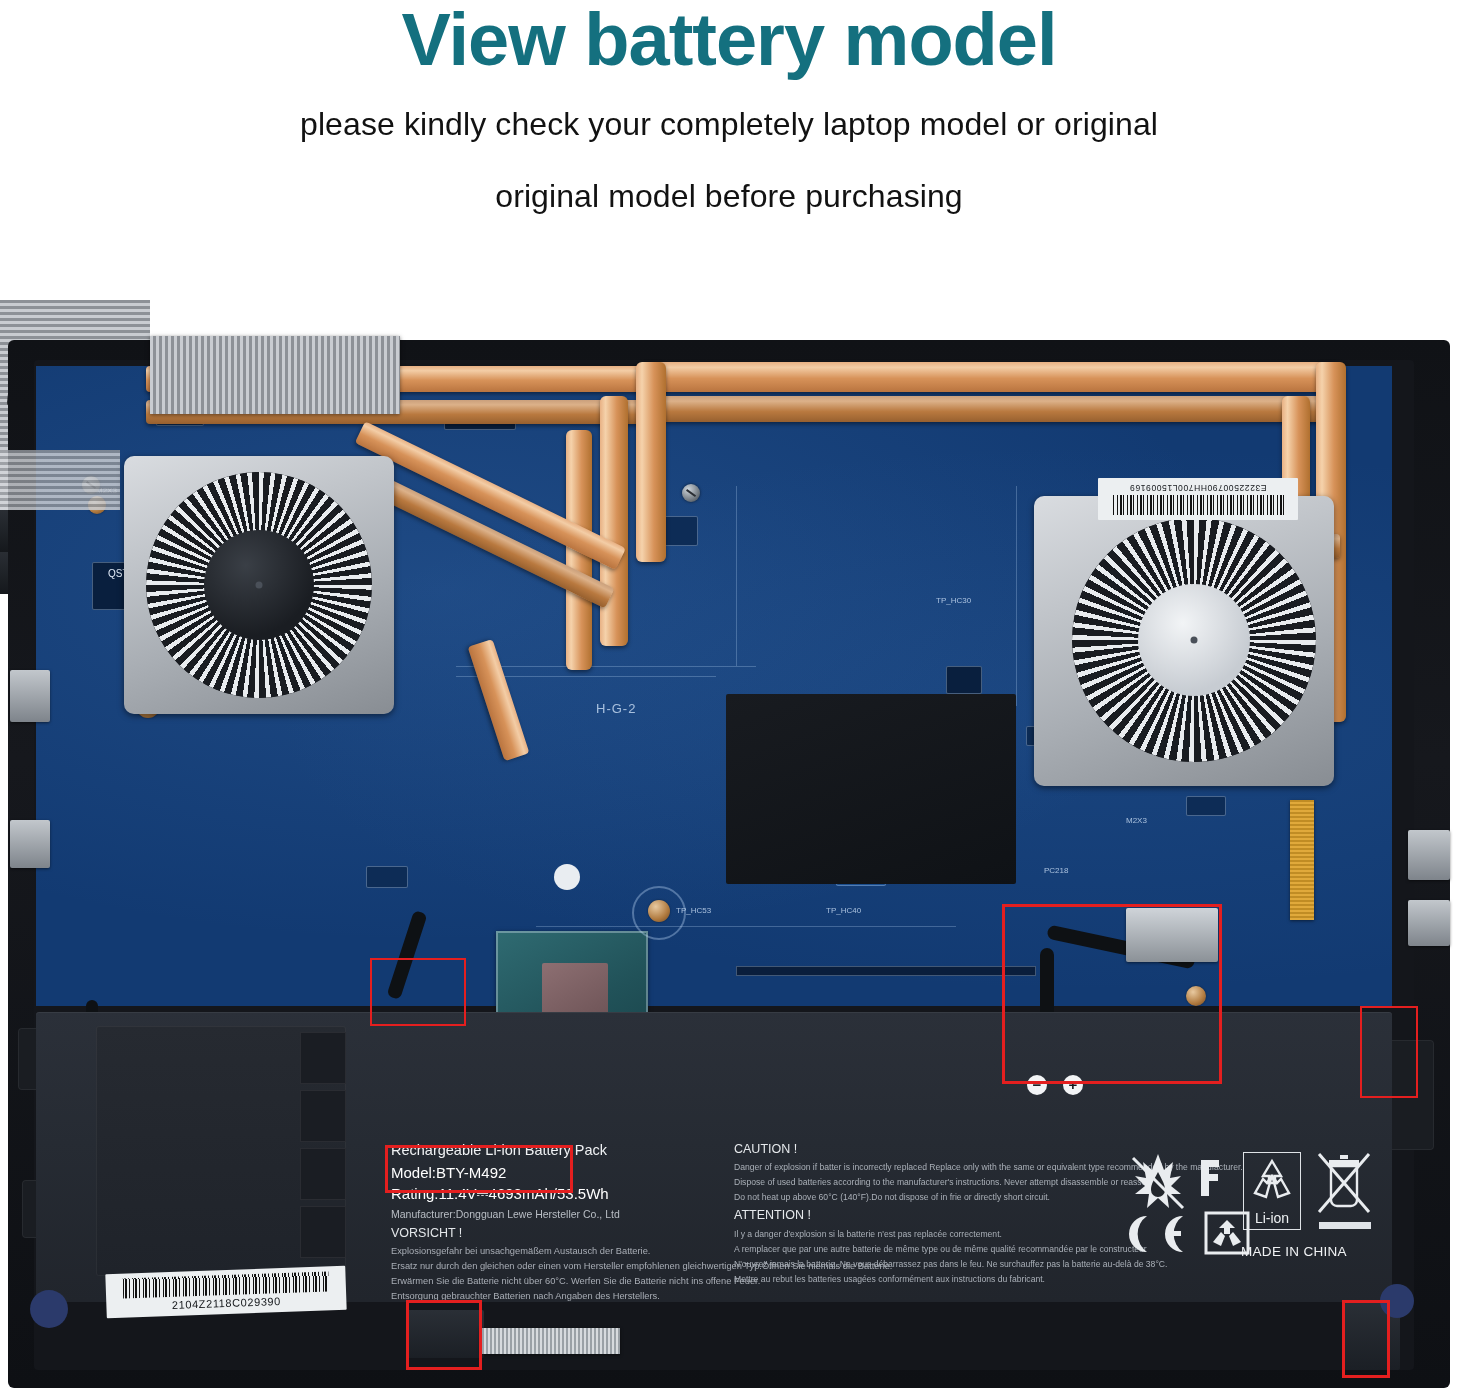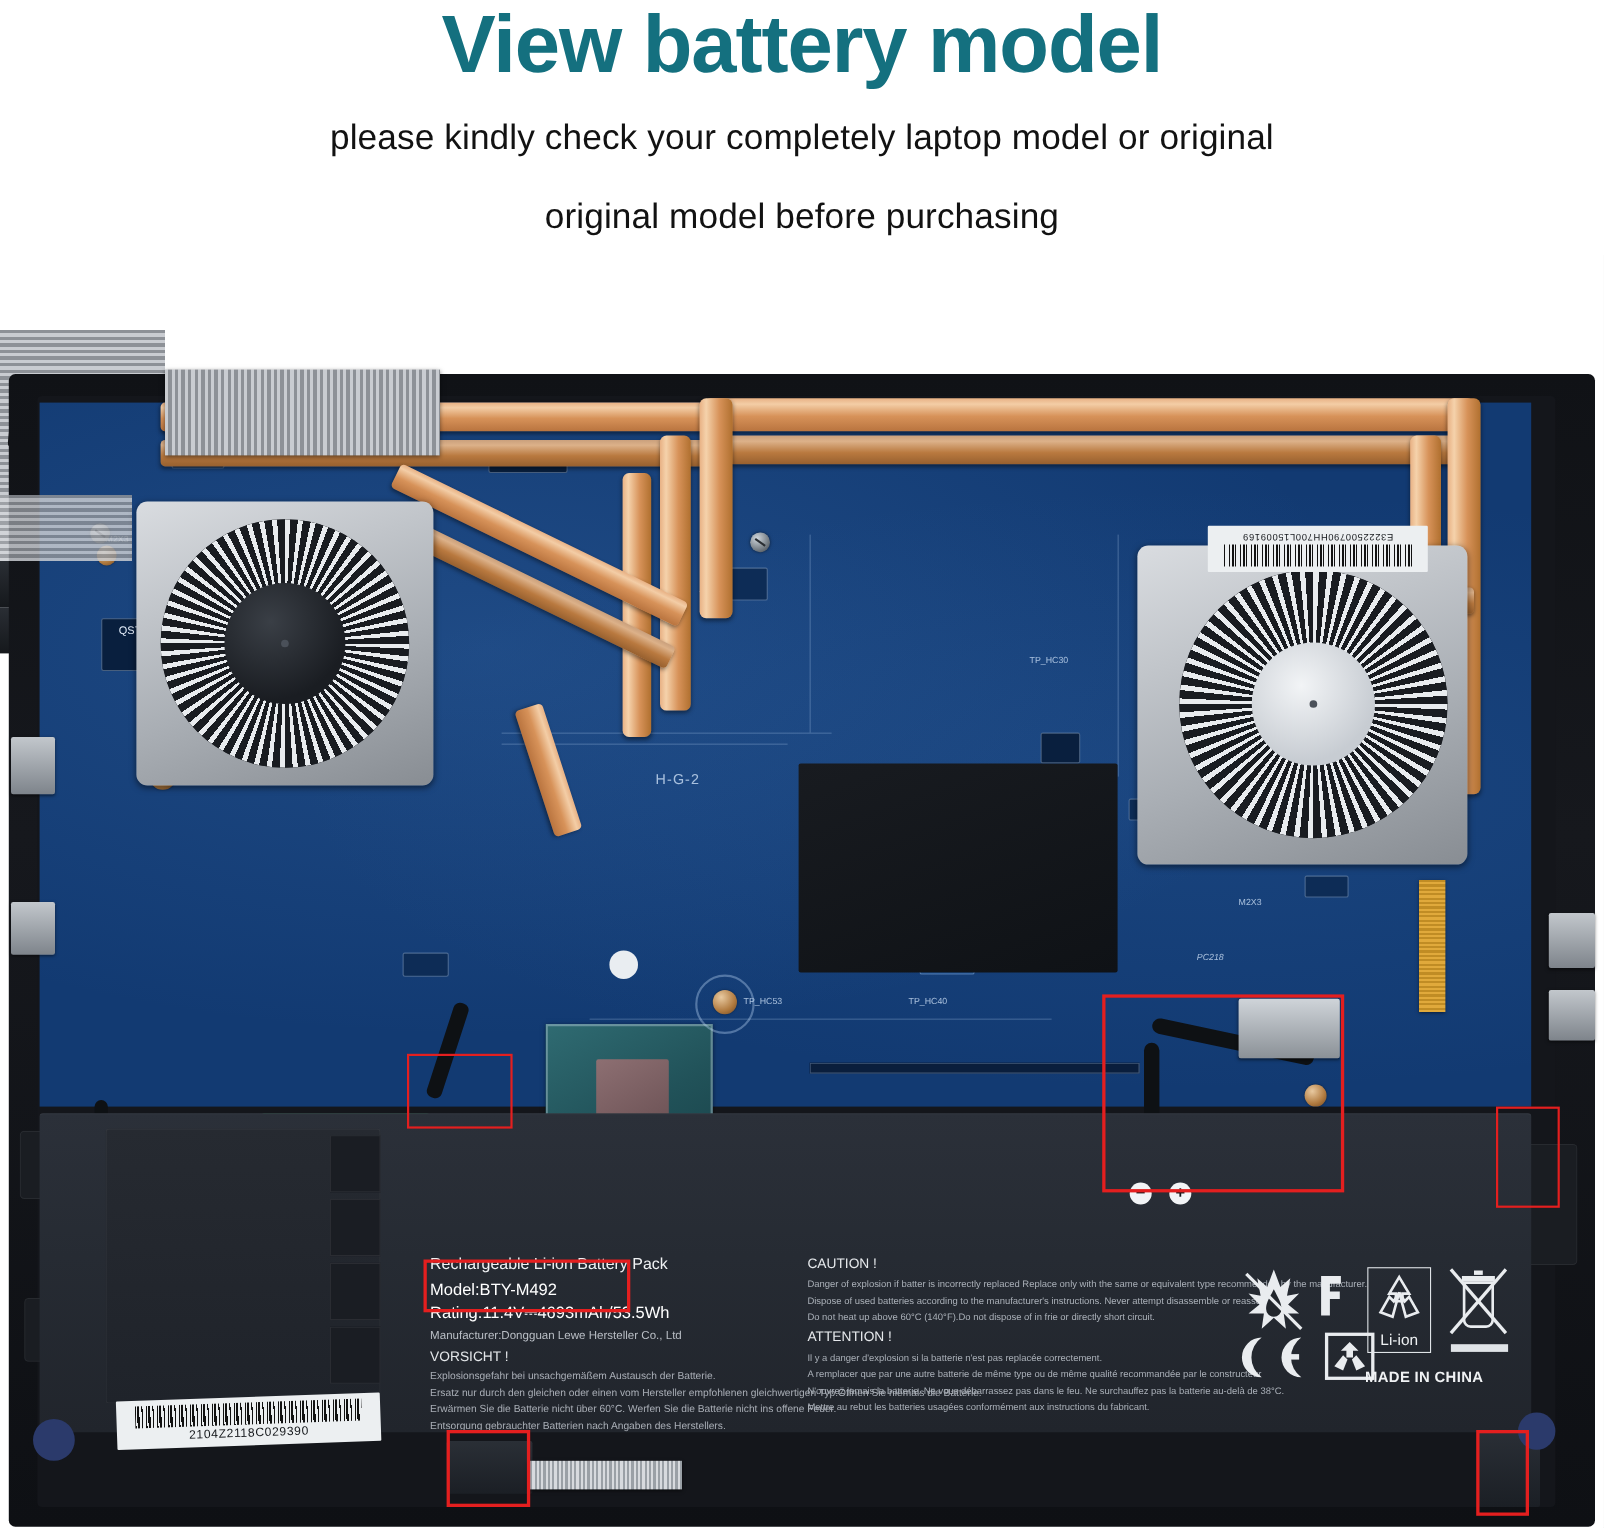--- a/index.html
+++ b/index.html
@@ -139,21 +139,21 @@
         box-shadow:inset 0 0 0 1px rgba(255,255,255,.06);}
 
   
   .wifi{position:absolute;left:238px;top:712px;width:152px;height:92px;
         background:linear-gradient(180deg,#1c5a38,#17492e);border-radius:2px;}
   .wifi-lbl{position:absolute;left:6px;top:6px;width:118px;height:80px;background:#eef1f3;}
 
   
   .certs{position:absolute;left:1085px;top:138px;width:250px;height:112px;color:#dfe3e7;}
   .cert{position:absolute;color:#e9ecef;}
-  .made-in{position:absolute;left:120px;top:94px;font-size:13.5px;font-weight:700;
+  .made-in{position:absolute;left:120px;top:94px;font-size:13.5px;font-weight:400;
            color:#f0f2f4;letter-spacing:.3px;white-space:nowrap;}
   .liion-box{position:absolute;left:122px;top:2px;width:56px;height:76px;
              border:1.5px solid #dfe3e7;}
   .liion-txt{position:absolute;left:0;bottom:3px;width:100%;text-align:center;
              font-size:14px;color:#eef1f3;}
   .wee-bar{position:absolute;left:198px;top:72px;width:52px;height:7px;background:#dfe3e7;}
 
   
   .pol{position:absolute;width:20px;height:20px;border-radius:50%;background:#f2f4f6;
        color:#14161a;font-size:15px;font-weight:700;text-align:center;line-height:19px;}
@@ -200,21 +200,21 @@
     <div class="mobo2"></div>
 
     <div class="mlabel" style="left:60px;top:120px;">M2X3</div>
     <div class="mlabel" style="left:470px;top:10px;">C142 C144</div>
     <div class="mlabel" style="left:600px;top:170px;">TP_HC20</div>
     <div class="mlabel" style="left:900px;top:230px;">TP_HC30</div>
     <div class="mlabel" style="left:870px;top:450px;">M2X3</div>
     <div class="mlabel" style="left:1090px;top:450px;">M2X3</div>
     <div class="mlabel" style="left:640px;top:540px;">TP_HC53</div>
     <div class="mlabel" style="left:790px;top:540px;">TP_HC40</div>
-    <div class="mlabel" style="left:1052px;top:500px;font-style:italic;">PC218</div>
+    <div class="mlabel" style="left:1008px;top:500px;">PC218</div>
     <div class="big-silk" style="left:735px;top:440px;">3R3</div>
     <div class="big-silk" style="left:835px;top:490px;">3R3</div>
     <div class="mlabel" style="left:560px;top:335px;font-size:13px;letter-spacing:1px;">H-G-2</div>
 
     <div class="chip" style="left:120px;top:42px;width:46px;height:16px;"></div>
     <div class="chip dk" style="left:408px;top:40px;width:70px;height:22px;"></div>
     <div class="chip" style="left:628px;top:150px;width:32px;height:28px;"></div>
     <div class="chip lt" style="left:700px;top:430px;width:48px;height:40px;"></div>
     <div class="chip lt" style="left:800px;top:478px;width:48px;height:40px;"></div>
     <div class="chip dk" style="left:910px;top:300px;width:34px;height:26px;"></div>

